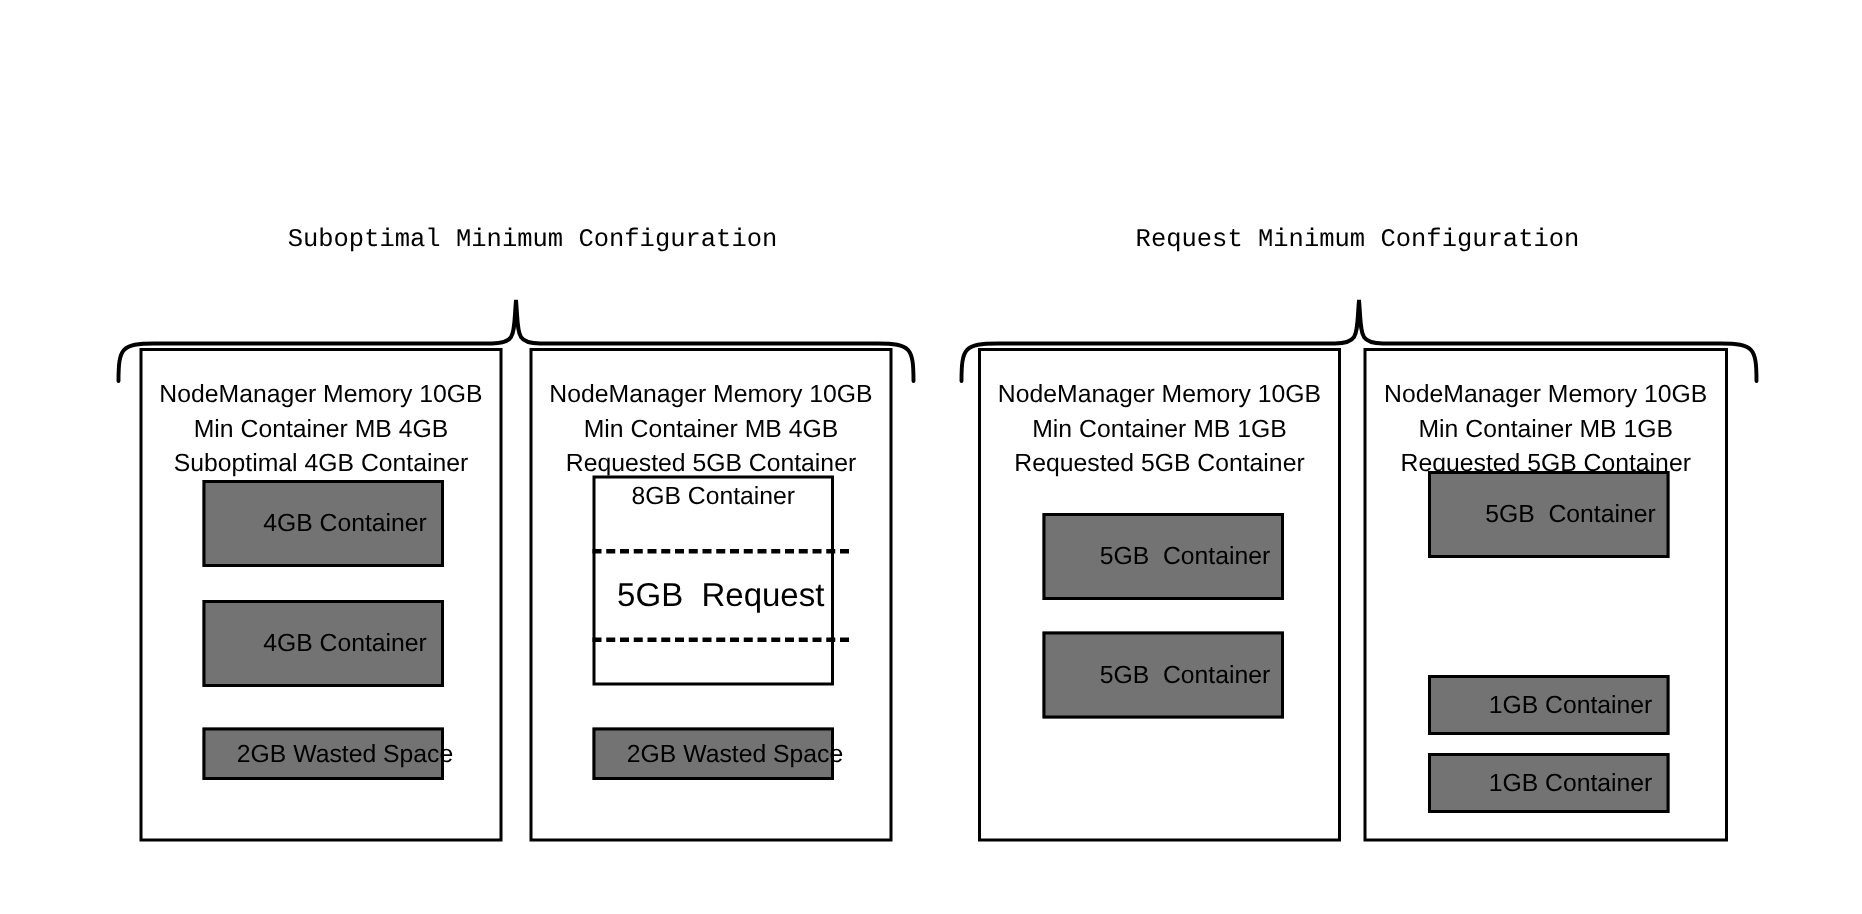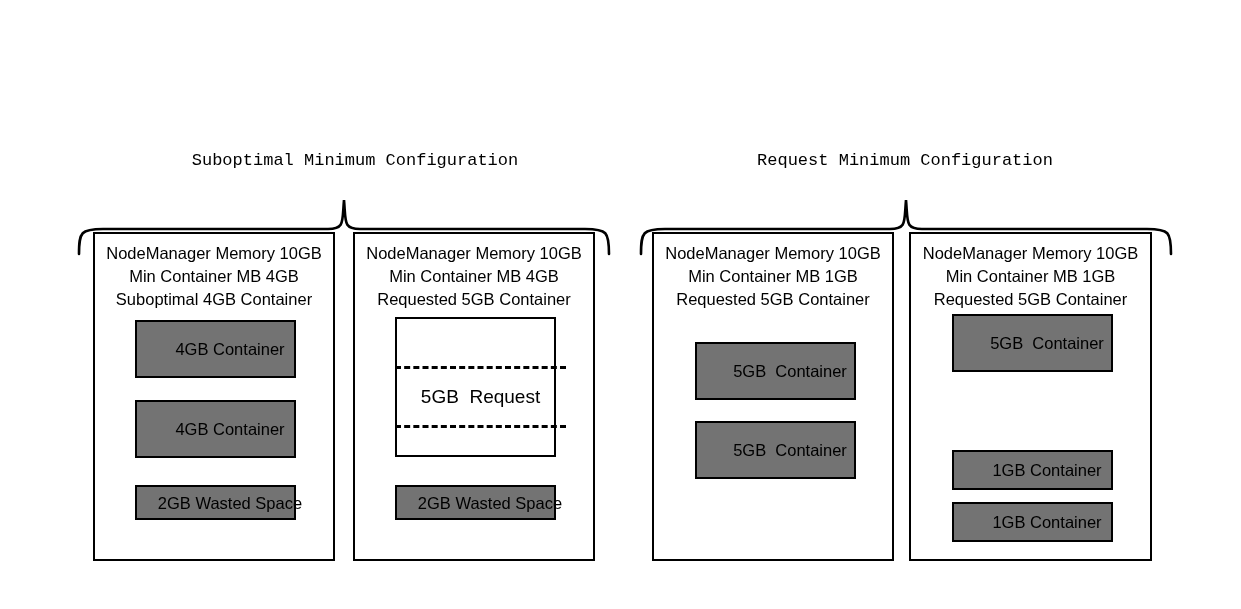--- a/index.html
+++ b/index.html
@@ -47,21 +47,21 @@
     background: #ffffff;
   }
   #panel-1 { left: 93px;  top: 232px; width: 242px; height: 329px; }
   #panel-2 { left: 353px; top: 232px; width: 242px; height: 329px; }
   #panel-3 { left: 652px; top: 232px; width: 242px; height: 329px; }
   #panel-4 { left: 909px; top: 232px; width: 243px; height: 329px; }
 
   .panel-header {
     position: absolute;
     left: 0;
-    top: 8px;
+    top: 18px;
     width: 100%;
     text-align: center;
     font-size: 16.5px;
     line-height: 23px;
     white-space: nowrap;
   }
   .panel-header .hdr-line { display: block; }
 
   .container-box {
     position: absolute;
@@ -103,21 +103,21 @@
     left: -2px;
     top: 47px;
     width: 171px;
     height: 62px;
     box-sizing: border-box;
     border-top: 3px dashed #000000;
     border-bottom: 3px dashed #000000;
     display: flex;
     align-items: center;
     justify-content: center;
-    font-size: 19px;
+    font-size: 22px;
     line-height: 20px;
     white-space: pre;
   }
   #p2-box-wasted { left: 40px; top: 251px; width: 161px; height: 35px; }
 
   
   #p3-box-1 { left: 41px; top: 108px; width: 161px; height: 58px; }
   #p3-box-2 { left: 41px; top: 187px; width: 161px; height: 58px; }
 
   
@@ -167,20 +167,21 @@
   </div>
 
   <div class="node-panel" id="panel-2">
     <div class="panel-header">
       <span class="hdr-line">NodeManager Memory 10GB</span>
       <span class="hdr-line">Min Container MB 4GB</span>
       <span class="hdr-line">Requested 5GB Container</span>
     </div>
 
     <div id="p2-outer">
+      <div id="p2-outer-label">8GB Container</div>
       <div id="p2-dashed">5GB  Request</div>
     </div>
 
     <div class="container-box" id="p2-box-wasted">2GB Wasted Space</div>
   </div>
 
   <div class="node-panel" id="panel-3">
     <div class="panel-header">
       <span class="hdr-line">NodeManager Memory 10GB</span>
       <span class="hdr-line">Min Container MB 1GB</span>

